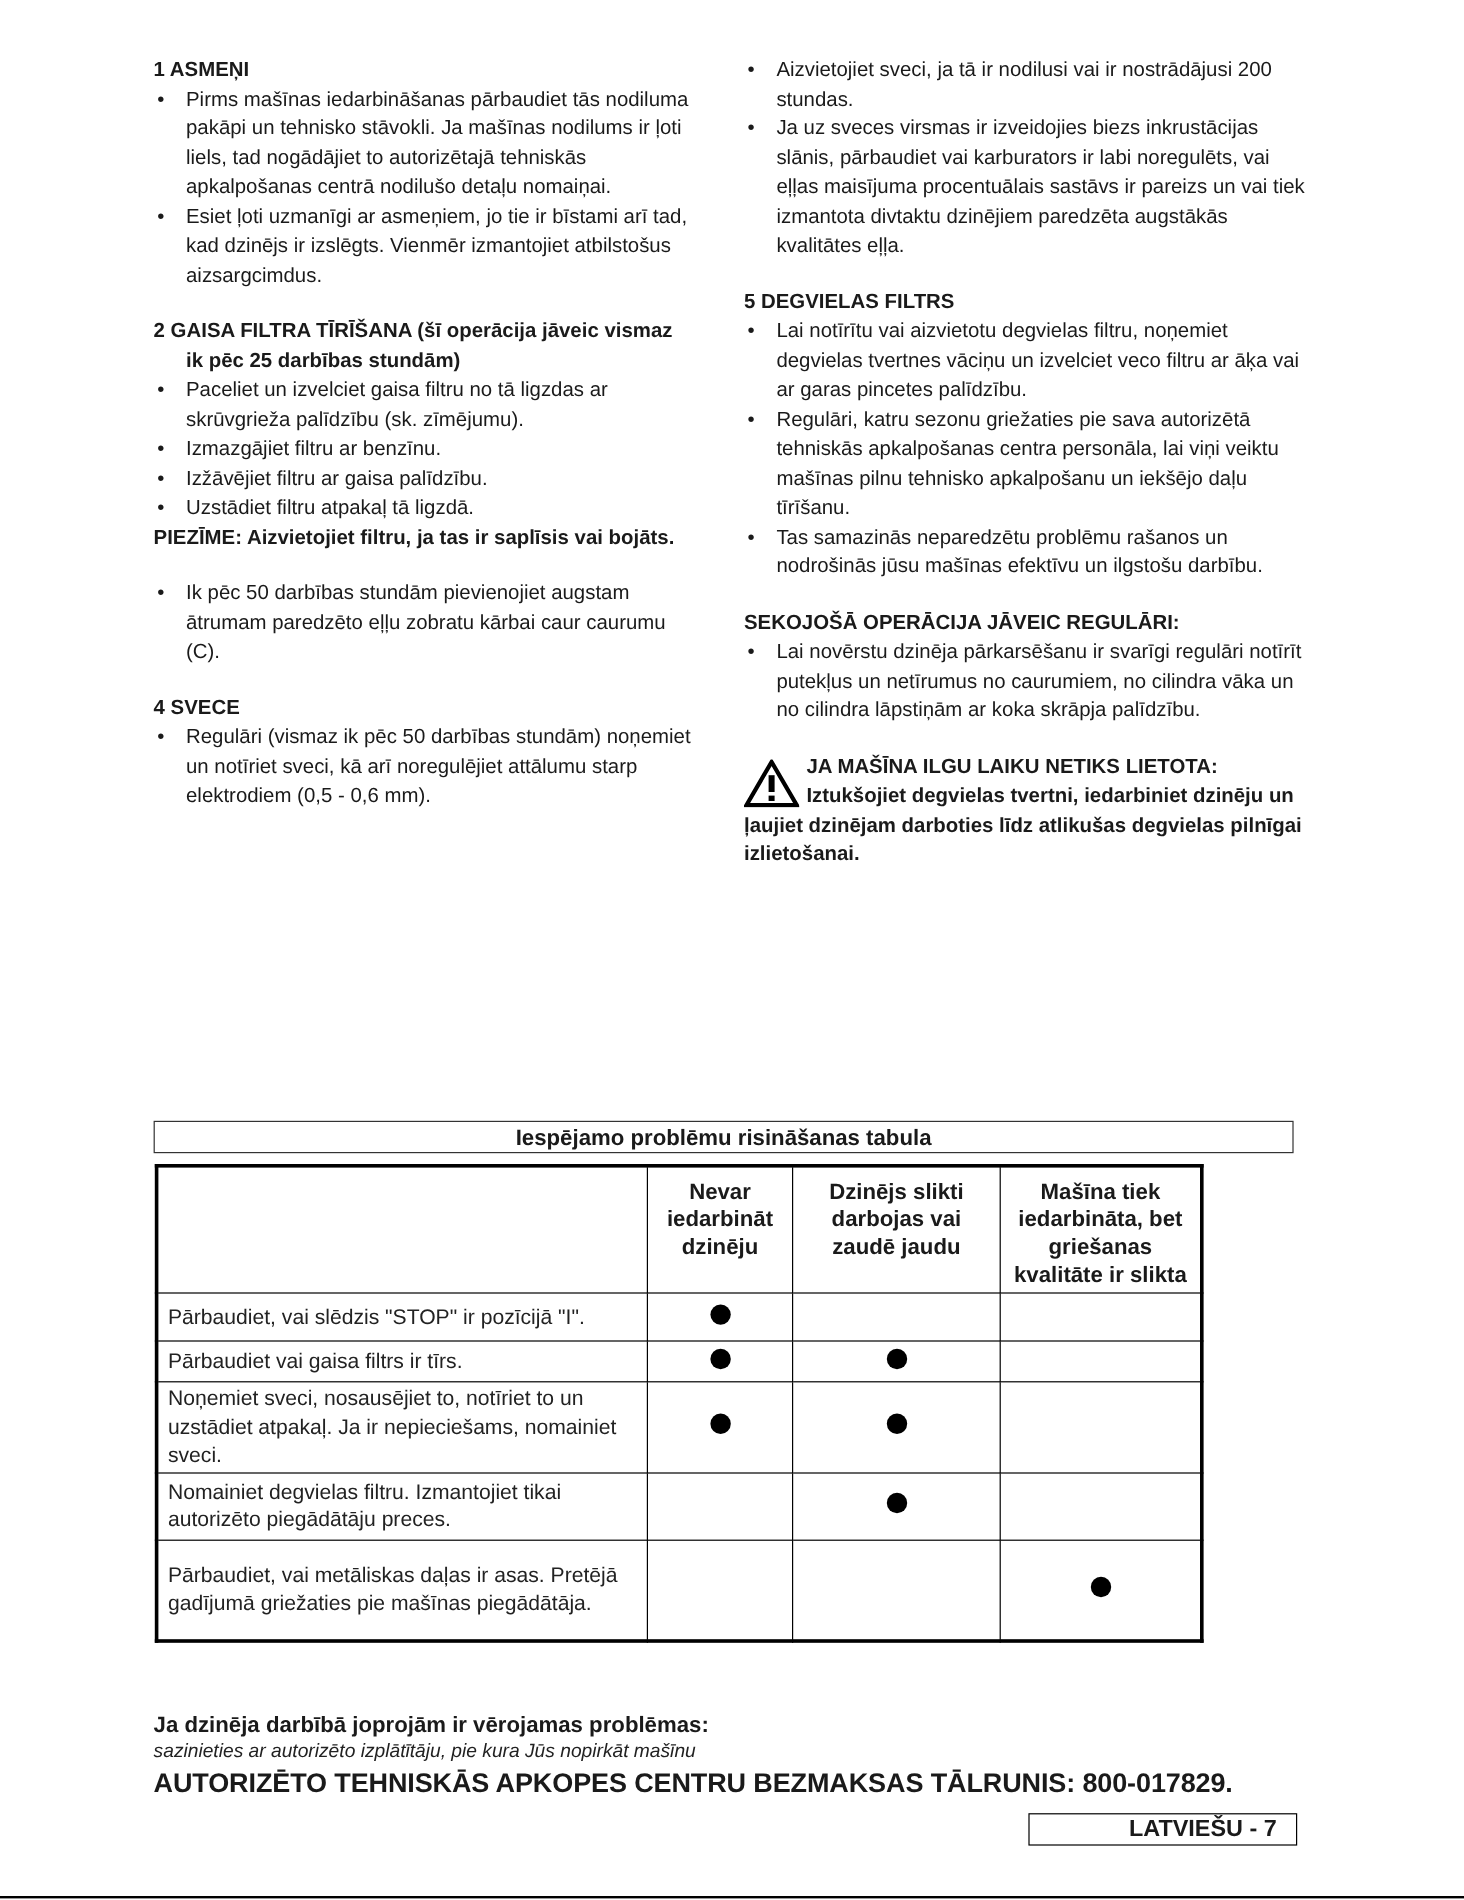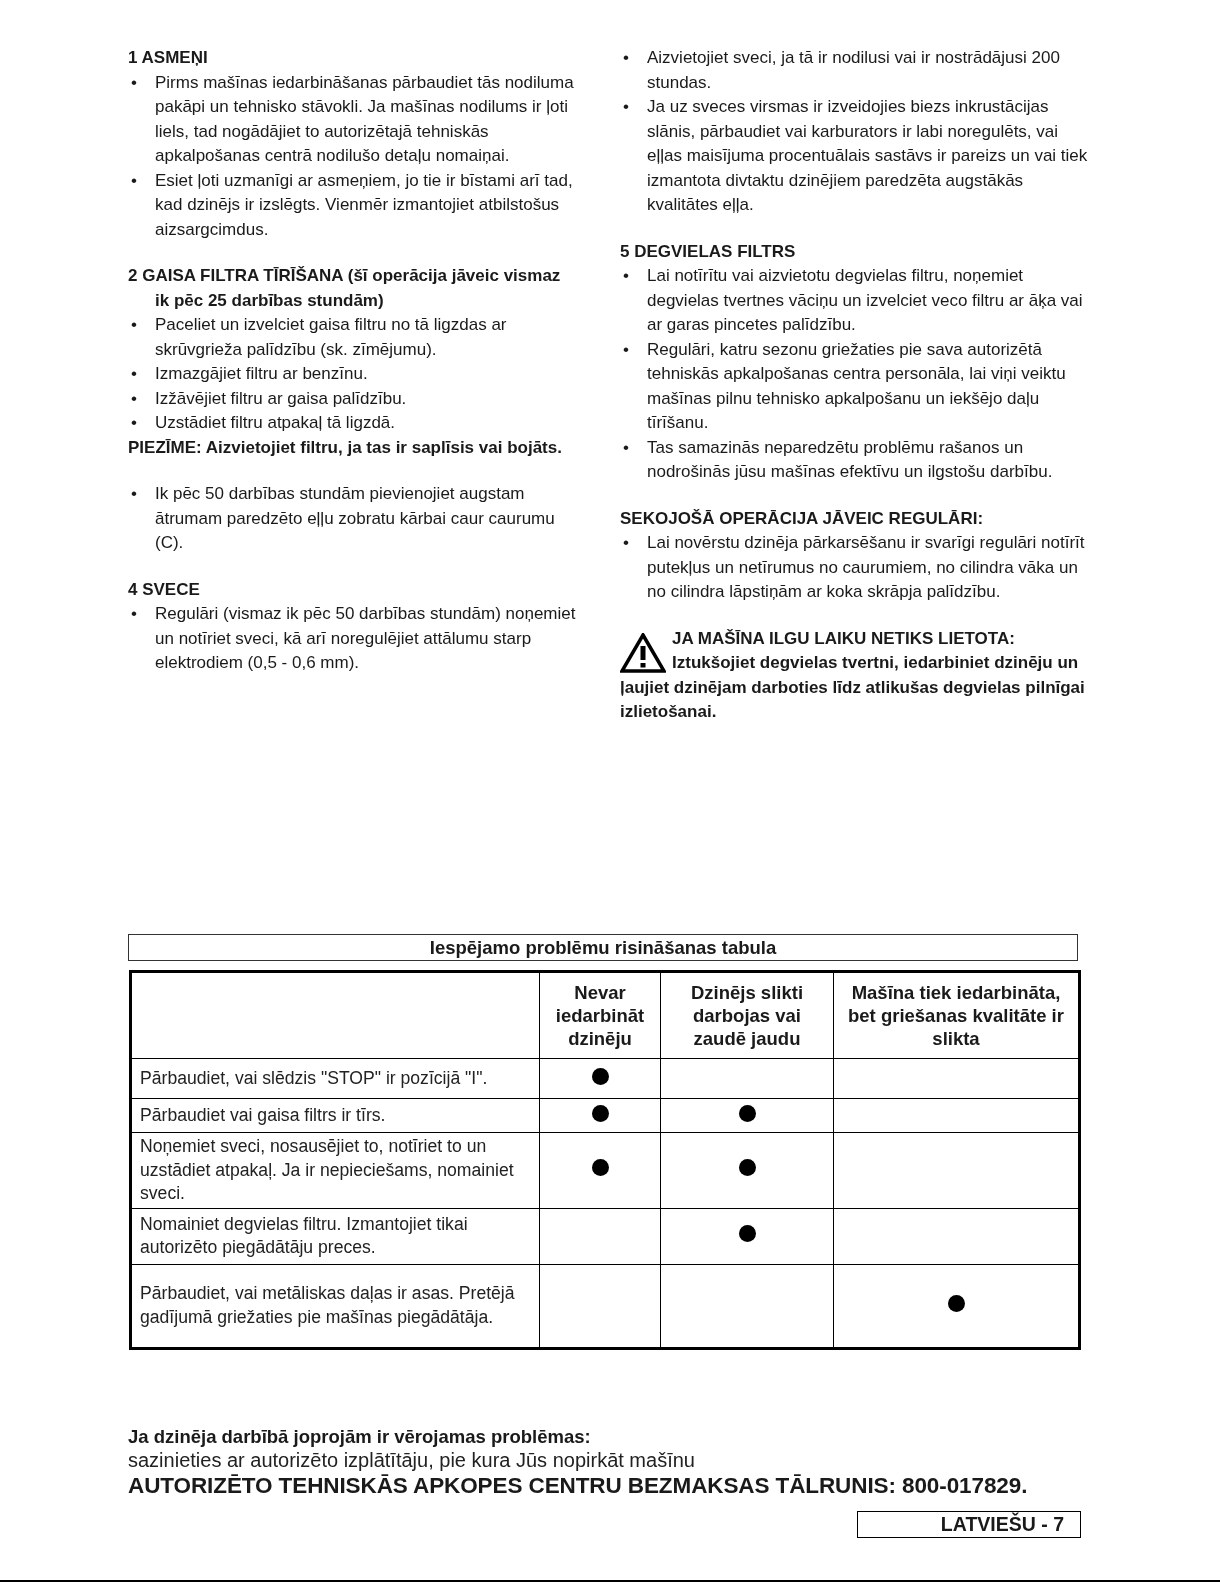--- a/index.html
+++ b/index.html
@@ -21,41 +21,41 @@
   .warn { font-weight: bold; }
   .warn-icon { display: inline-block; width: 46px; height: 40px; vertical-align: -8px; float: left; margin: 6px 6px 0 0; }
 
   .tbl-title {
     position: absolute; left: 128px; top: 934px; width: 950px; height: 27px;
     border: 1.5px solid #333; box-sizing: border-box;
     text-align: center; font-weight: bold; font-size: 18.5px; line-height: 25px;
     font-family: "Liberation Sans", sans-serif;
   }
   table.trouble {
-    position: absolute; left: 129px; top: 970px; width: 952px;
+    position: absolute; left: 129px; top: 970px; width: 874px;
     border-collapse: collapse; border: 3px solid #000;
     font-size: 17.6px;
   }
   table.trouble td, table.trouble th {
     border: 1.5px solid #000; padding: 0 6px; vertical-align: middle;
   }
   table.trouble th {
     font-weight: bold; text-align: center; font-size: 18.5px; line-height: 23px;
     vertical-align: top; padding-top: 8px; padding-bottom: 4px;
   }
   table.trouble th.blank { width: 395px; }
   table.trouble th.c1 { width: 108px; }
   table.trouble th.c2 { width: 160px; }
   table.trouble td.desc { line-height: 23.5px; padding: 2px 6px 2px 8px; color: #222; }
   table.trouble td.mark { text-align: center; }
   .blob { display: inline-block; width: 17px; height: 17px; border-radius: 50%; background: #000; }
 
   .footer { position: absolute; left: 128px; top: 1425px; width: 960px; }
   .f1 { font-weight: bold; font-size: 18.5px; line-height: 24px; }
-  .f2 { font-size: 20px; line-height: 22px; color: #222; }
+  .f2 { font-size: 16px; line-height: 22px; color: #222; font-style: italic; }
   .f3 { font-weight: bold; font-size: 22.5px; line-height: 30px; letter-spacing: -0.1px; }
   .page-label {
     position: absolute; left: 857px; top: 1511px; width: 224px; height: 27px;
     border: 1.5px solid #000; box-sizing: border-box;
     text-align: right; padding-right: 16px; font-weight: bold; font-size: 19.5px; line-height: 24px;
   }
   .bottom-rule { position: absolute; left: 0; top: 1580px; width: 1220px; height: 2px; background: #000; }
 </style>
 </head>
 <body>

